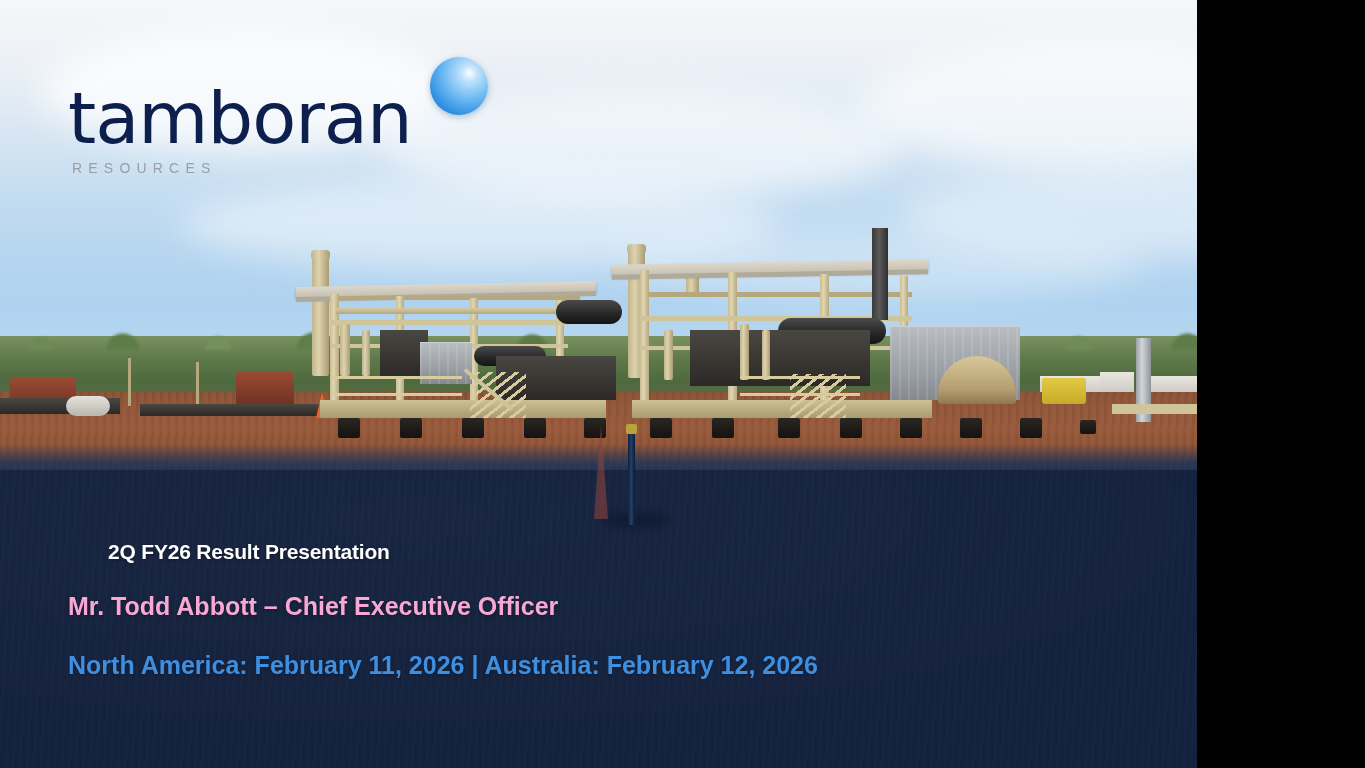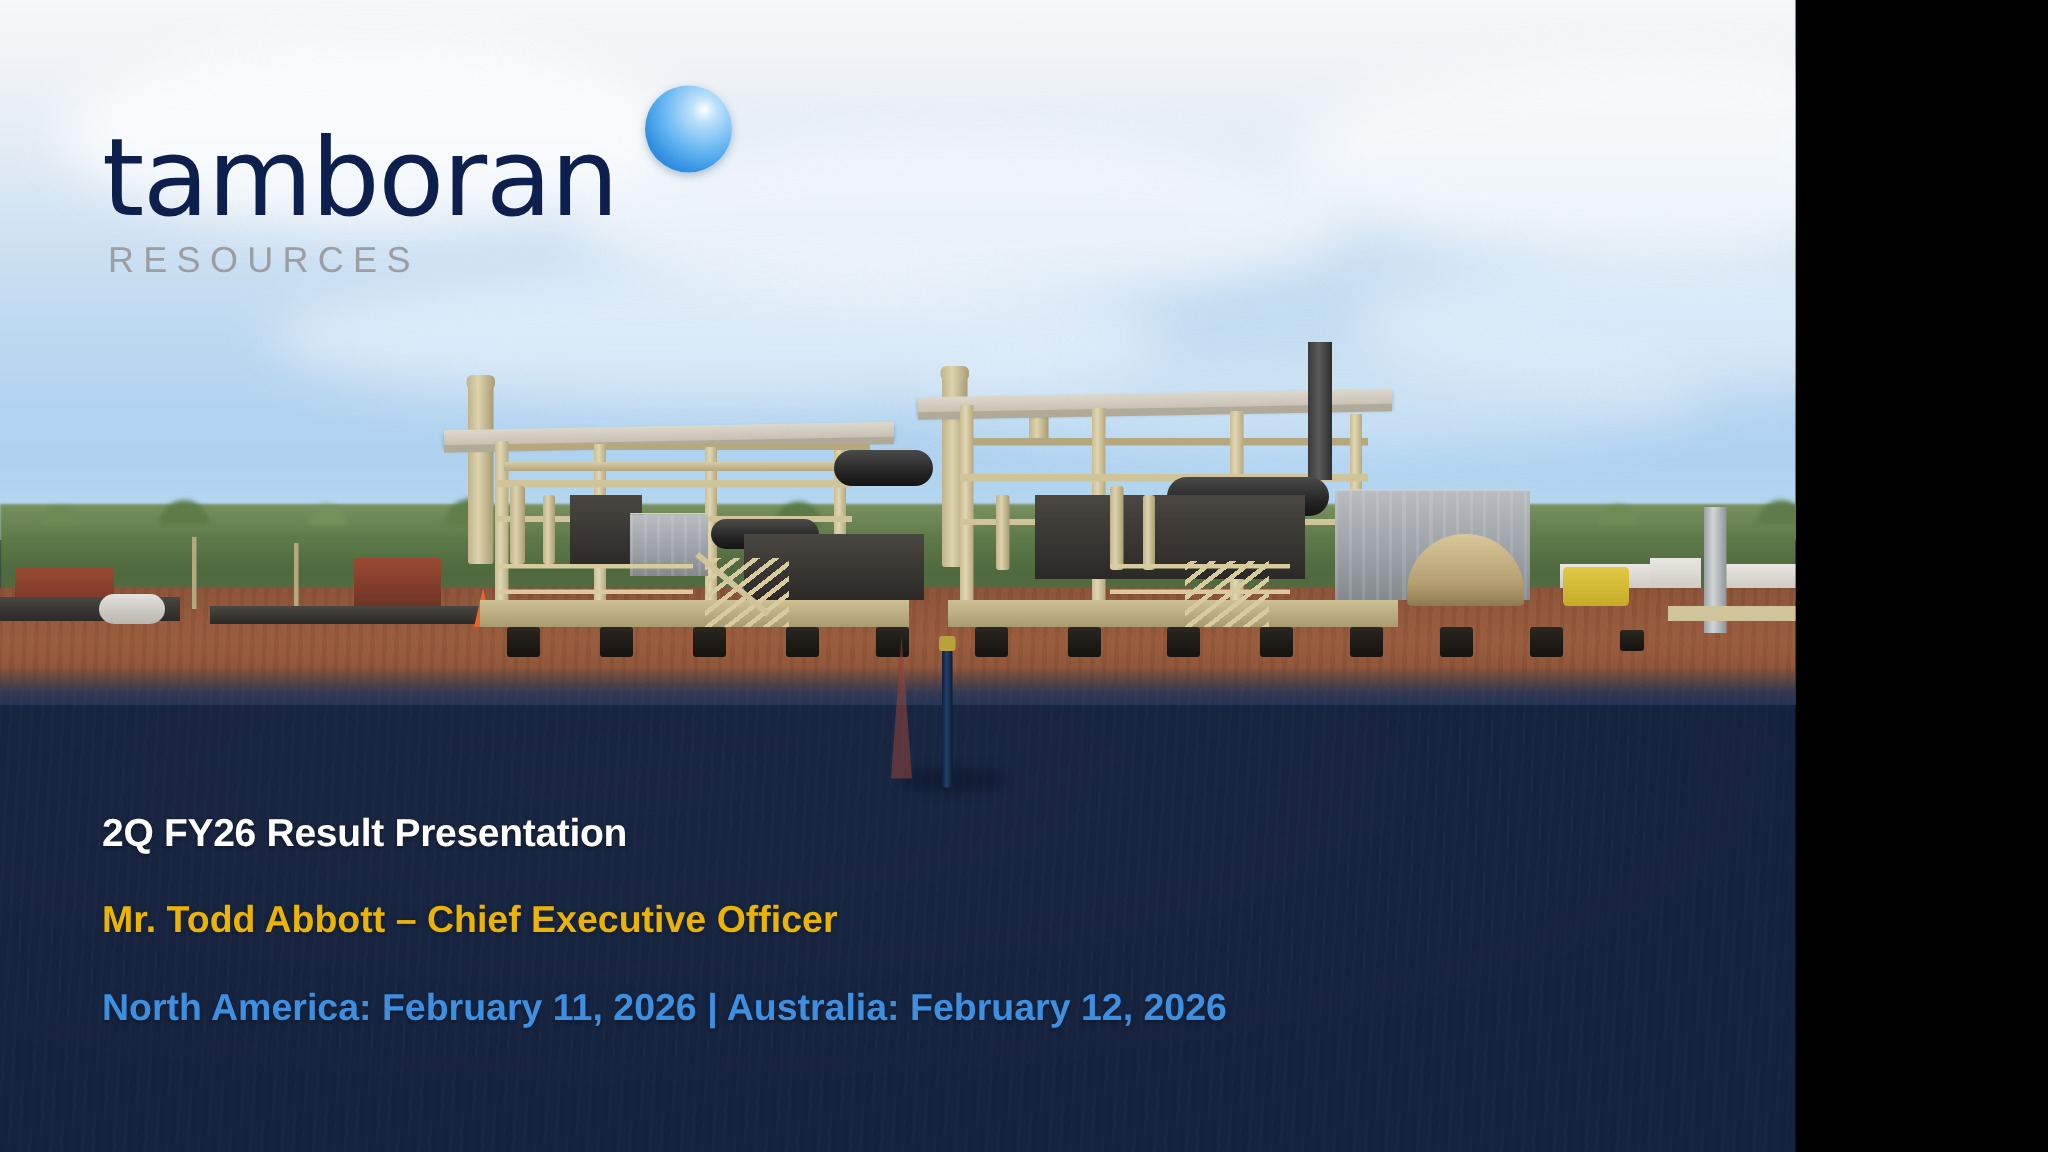--- a/index.html
+++ b/index.html
@@ -110,37 +110,37 @@
   .fg-cone { position:absolute; left:594px; top:424px; width:0; height:0;
              border-left:7px solid transparent; border-right:7px solid transparent;
              border-bottom:95px solid rgba(150,70,60,.55); z-index:5; }
   .fg-shadow{ position:absolute; left:600px; top:512px; width:70px; height:16px;
              background:rgba(10,20,40,.55); border-radius:50%; filter:blur(4px); z-index:5; }
 
   
   .logo { position:absolute; left:68px; top:90px; z-index:10; }
   .logo-word { font-size:72px; font-weight:400; color:#0d1f4c; letter-spacing:-1px;
                line-height:.78; font-family:"DejaVu Sans", sans-serif; }
-  .logo-sub  { margin-top:14px; margin-left:4px; font-size:24px; color:#9b9ea2;
+  .logo-sub  { margin-top:14px; margin-left:4px; font-size:14px; color:#9b9ea2;
                letter-spacing:6.2px; font-weight:400; font-family:"Liberation Sans", sans-serif; }
   .logo-dot { position:absolute; left:430px; top:57px; width:58px; height:58px; border-radius:50%;
         background:radial-gradient(circle at 68% 28%, #ffffff 0%, #bfe2fb 14%, #66b6f2 48%, #2f8fe0 74%, #1a6fc4 100%);
         box-shadow:0 2px 6px rgba(40,90,140,.35); z-index:11; }
 
   
   .ticker { position:absolute; left:0; top:422px; width:327px; height:48px;
             background:#4a9bee; z-index:12; display:flex; align-items:center;
             justify-content:center; }
   .ticker span { color:#ffffff; font-size:19px; font-weight:bold; letter-spacing:.3px; }
 
   
   .txt { position:absolute; left:68px; top:540px; z-index:12; }
-  .title { font-size:26px; font-weight:bold; color:#ffffff; letter-spacing:-.2px;
-           text-shadow:0 1px 3px rgba(0,0,0,.35); }
-  .sub1 { margin-top:28px; font-size:25px; font-weight:bold; color:#eab308;
+  .title { font-size:21px; font-weight:bold; color:#ffffff; letter-spacing:-.2px;
+           text-shadow:0 1px 3px rgba(0,0,0,.35);margin-left:40px; }
+  .sub1 { margin-top:28px; font-size:25px; font-weight:bold; color:#f9a8d4;
           text-shadow:0 1px 3px rgba(0,0,0,.3); }
   .sub2 { margin-top:30px; font-size:25px; font-weight:bold; color:#3f8fe0;
           text-shadow:0 1px 3px rgba(0,0,0,.3); }
 </style>
 </head>
 <body>
 
 <div class="slide">
 
   <div class="photo">

